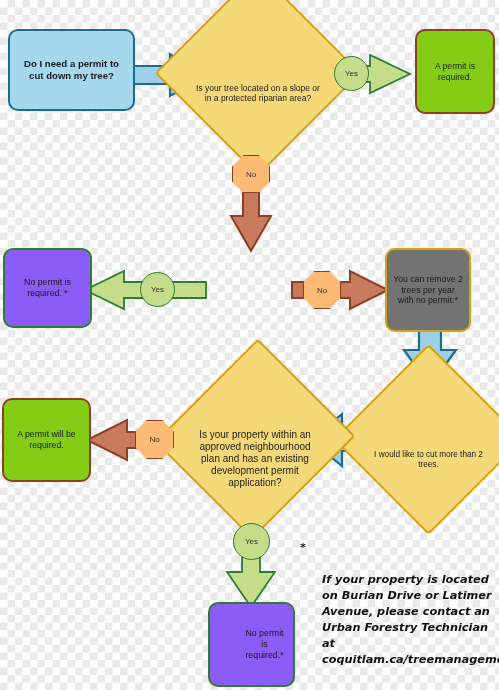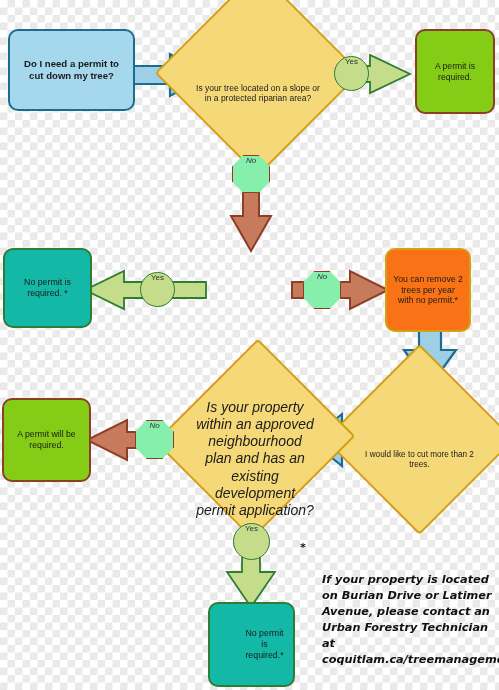--- a/index.html
+++ b/index.html
@@ -33,22 +33,22 @@
 
   
   .rect {
     border-radius: 10px;
     border-width: 2px;
     border-style: solid;
     padding: 4px 6px;
   }
   .rect.blue   { background: #a5d7ed; border-color: #1b6d8e; }
   .rect.brown  { background: #84cc16; border-color: #8c3f24; }
-  .rect.green  { background: #14b8a6; border-color: #2e7d32; }
-  .rect.yellow { background: #f97316; border-color: #d4a017; }
+  .rect.green  { background: #8b5cf6; border-color: #2e7d32; }
+  .rect.yellow { background: #737373; border-color: #d4a017; }
 
   
   .diamond { z-index: 2; }
   .diamond .dshape {
     position: absolute; inset: 0;
     background: #f5d978;
     border: 2px solid #d4a017;
     transform: rotate(45deg);
     border-radius: 4px;
     z-index: 1;
@@ -57,35 +57,34 @@
     position: relative;
     z-index: 4;
     width: 86%;
     text-align: center;
     margin-top: 40px;
   }
 
   
   .badge {
     position: absolute;
-    display: flex; align-items: flex-start; justify-content: center;
+    display: flex; align-items: center; justify-content: center;
     z-index: 6;
     font-size: 8px;
     color: #333;
   }
   .badge.circle {
     border-radius: 50%;
     background: #c5dd8b;
     border: 1.6px solid #2e7d32;
   }
   .badge.octagon {
-    background: #86efac;
+    background: #fdba74;
     border: 1.6px solid #8c3f24;
     clip-path: polygon(30% 0,70% 0,100% 30%,100% 70%,70% 100%,30% 100%,0 70%,0 30%);
-    font-style: italic;
   }
 
   
   .arrow { position: absolute; z-index: 1; }
   .arrow svg { display: block; overflow: visible; }
 
   
   .footnote {
     position: absolute;
     font-family: "DejaVu Sans", sans-serif;
@@ -190,26 +189,26 @@
   </div>
 
   <div class="badge octagon" style="left:303px; top:271px; width:38px; height:38px;">
     <span>No</span>
   </div>
 
   <div class="node rect yellow" style="left:385px; top:248px; width:86px; height:84px; font-size:8.7px;">
     <span>You can remove 2 trees per year with no permit.*</span>
   </div>
 
-  <div class="node diamond" style="left:352px; top:372px; width:135px; height:135px; font-size:8.2px;">
+  <div class="node diamond" style="left:361px; top:372px; width:135px; height:135px; font-size:8.2px;">
     <div class="dshape"></div>
     <div class="dtext">I would like to cut more than 2 trees.</div>
   </div>
 
-  <div class="node diamond" style="left:186px; top:366px; width:138px; height:146px; font-size:14px;font-style:italic;">
+  <div class="node diamond" style="left:186px; top:366px; width:138px; height:146px; font-size:10px;">
     <div class="dshape"></div>
     <div class="dtext">Is your property within an approved neighbourhood plan and has an existing development permit application?</div>
   </div>
 
   <div class="badge octagon" style="left:135px; top:420px; width:39px; height:39px;">
     <span>No</span>
   </div>
 
   <div class="node rect brown" style="left:2px; top:398px; width:89px; height:84px; font-size:8.7px;">
     <span>A permit will be required.</span>

